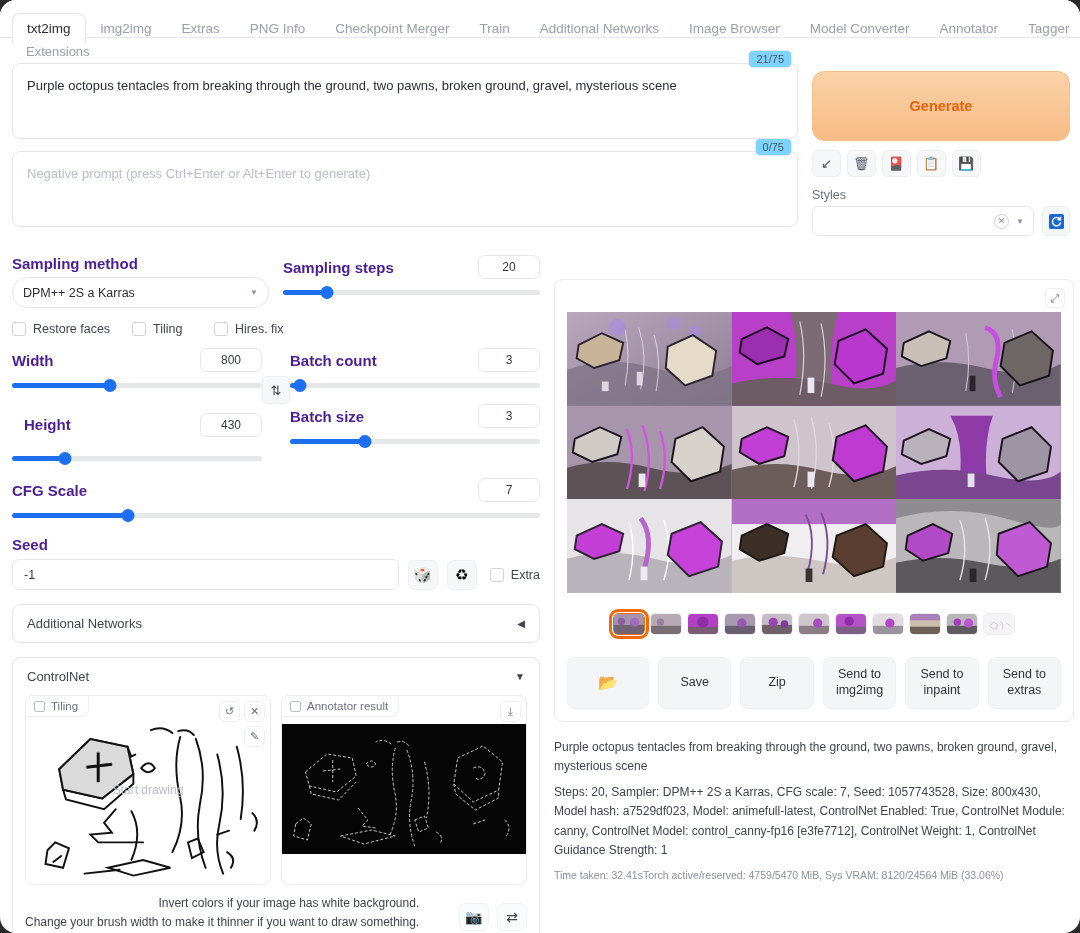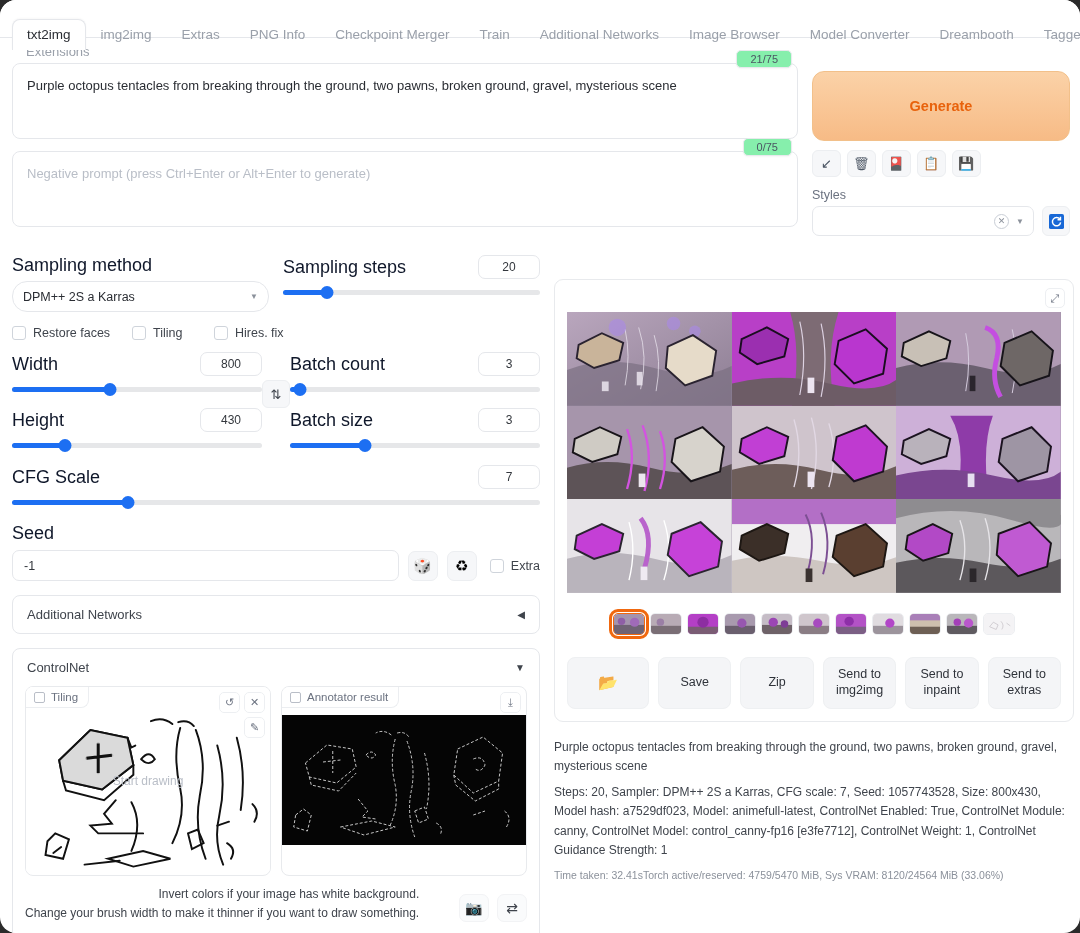--- a/index.html
+++ b/index.html
@@ -30,21 +30,21 @@
   .tab {
     font-size: 13.5px;
     color: #9aa0aa;
     padding: 8px 14px 9px;
     line-height: 1;
     cursor: pointer;
     white-space: nowrap;
     border: 1px solid transparent;
     border-bottom: none;
     position: relative;
-    top: 13px;
+    top: 7px;
   }
   .tab.active {
     color: #2a2d33;
     background: #fff;
     border-color: #e5e7eb;
     border-top-left-radius: 8px;
     border-top-right-radius: 8px;
     box-shadow: 0 -1px 2px rgba(0,0,0,.03);
   }
   .subtabs {
@@ -58,25 +58,25 @@
   .body-wrap { display: flex; padding: 0 12px; gap: 14px; }
   .left-col { width: 528px; flex: 0 0 528px; }
   .right-col { width: 520px; flex: 0 0 520px; }
 
   
   .prompt-row { display: flex; gap: 14px; padding: 0 0 0 0; }
   .prompt-stack { flex: 1 1 auto; position: relative; }
   .ta-wrap { position: relative; margin-bottom: 8px; }
   .counter {
     position: absolute; right: 6px; top: -13px;
-    background: #86efac;
+    background: #7dd3fc;
     border: 1px solid #e8eaed;
     border-radius: 5px;
     font-size: 11px; color: #4b5563;
-    padding: 2px 13px;
+    padding: 2px 7px;
     z-index: 3;
     box-shadow: 0 1px 2px rgba(0,0,0,.04);
   }
   textarea.prompt {
     width: 100%; height: 76px;
     border: 1px solid #e5e7eb;
     border-radius: 8px;
     padding: 13px 14px;
     font-size: 13px;
     font-family: "Liberation Sans", sans-serif;
@@ -128,21 +128,21 @@
   }
   .caret { color: #8b919b; font-size: 8px; cursor: pointer; }
   .blue-sq {
     width: 28px; height: 30px;
     background: #f6f7f9; border: 1px solid #eceef1; border-radius: 6px;
     display: flex; align-items: center; justify-content: center; cursor: pointer;
   }
   .blue-sq svg { display: block; }
 
   
-  .lbl { font-size: 18px; color: #0f172a; margin-bottom: 5px; display: block; }
+  .lbl { font-size: 15px; color: #4c1d95; margin-bottom: 5px; display: block; font-weight: bold; }
   .two { display: flex; gap: 14px; margin-top: 12px; }
   .half { flex: 1 1 0; min-width: 0; }
   select, .fakeselect {
     width: 100%; height: 31px;
     border: 1px solid #e5e7eb; border-radius: 15px;
     background: #fff; color: #2a2d33;
     font-size: 12.5px; padding: 0 10px;
     font-family: "Liberation Sans", sans-serif;
     display: flex; align-items: center; justify-content: space-between;
     cursor: pointer;
@@ -322,21 +322,21 @@
   <div class="tabbar">
     <div class="tab active"><span>txt2img</span></div>
     <div class="tab"><span>img2img</span></div>
     <div class="tab"><span>Extras</span></div>
     <div class="tab"><span>PNG Info</span></div>
     <div class="tab"><span>Checkpoint Merger</span></div>
     <div class="tab"><span>Train</span></div>
     <div class="tab"><span>Additional Networks</span></div>
     <div class="tab"><span>Image Browser</span></div>
     <div class="tab"><span>Model Converter</span></div>
-    <div class="tab"><span>Dreambooth</span></div>
+    <div class="tab"><span>Annotator</span></div>
     <div class="tab"><span>Tagger</span></div>
 
   </div>
   <div class="subtabs">
     <span>Extensions</span>
   </div>
 
   <div class="body-wrap">
 
     <div class="left-col">
@@ -421,21 +421,21 @@
           <div class="lblrow">
             <span class="lbl" style="margin:0">Width</span>
             <div class="numbox">800</div>
           </div>
           <div class="slider">
             <div class="track"></div>
             <div class="fill" style="width:39%"></div>
             <div class="knob" style="left:39%"></div>
           </div>
           <div class="lblrow" style="margin-top:11px;">
-            <span class="lbl" style="margin:0">Height</span>
+            <span class="lbl" style="margin:12px">Height</span>
             <div class="numbox">430</div>
           </div>
           <div class="slider">
             <div class="track"></div>
             <div class="fill" style="width:21%"></div>
             <div class="knob" style="left:21%"></div>
           </div>
         </div>
 
         <div class="swap-btn">⇅</div>

